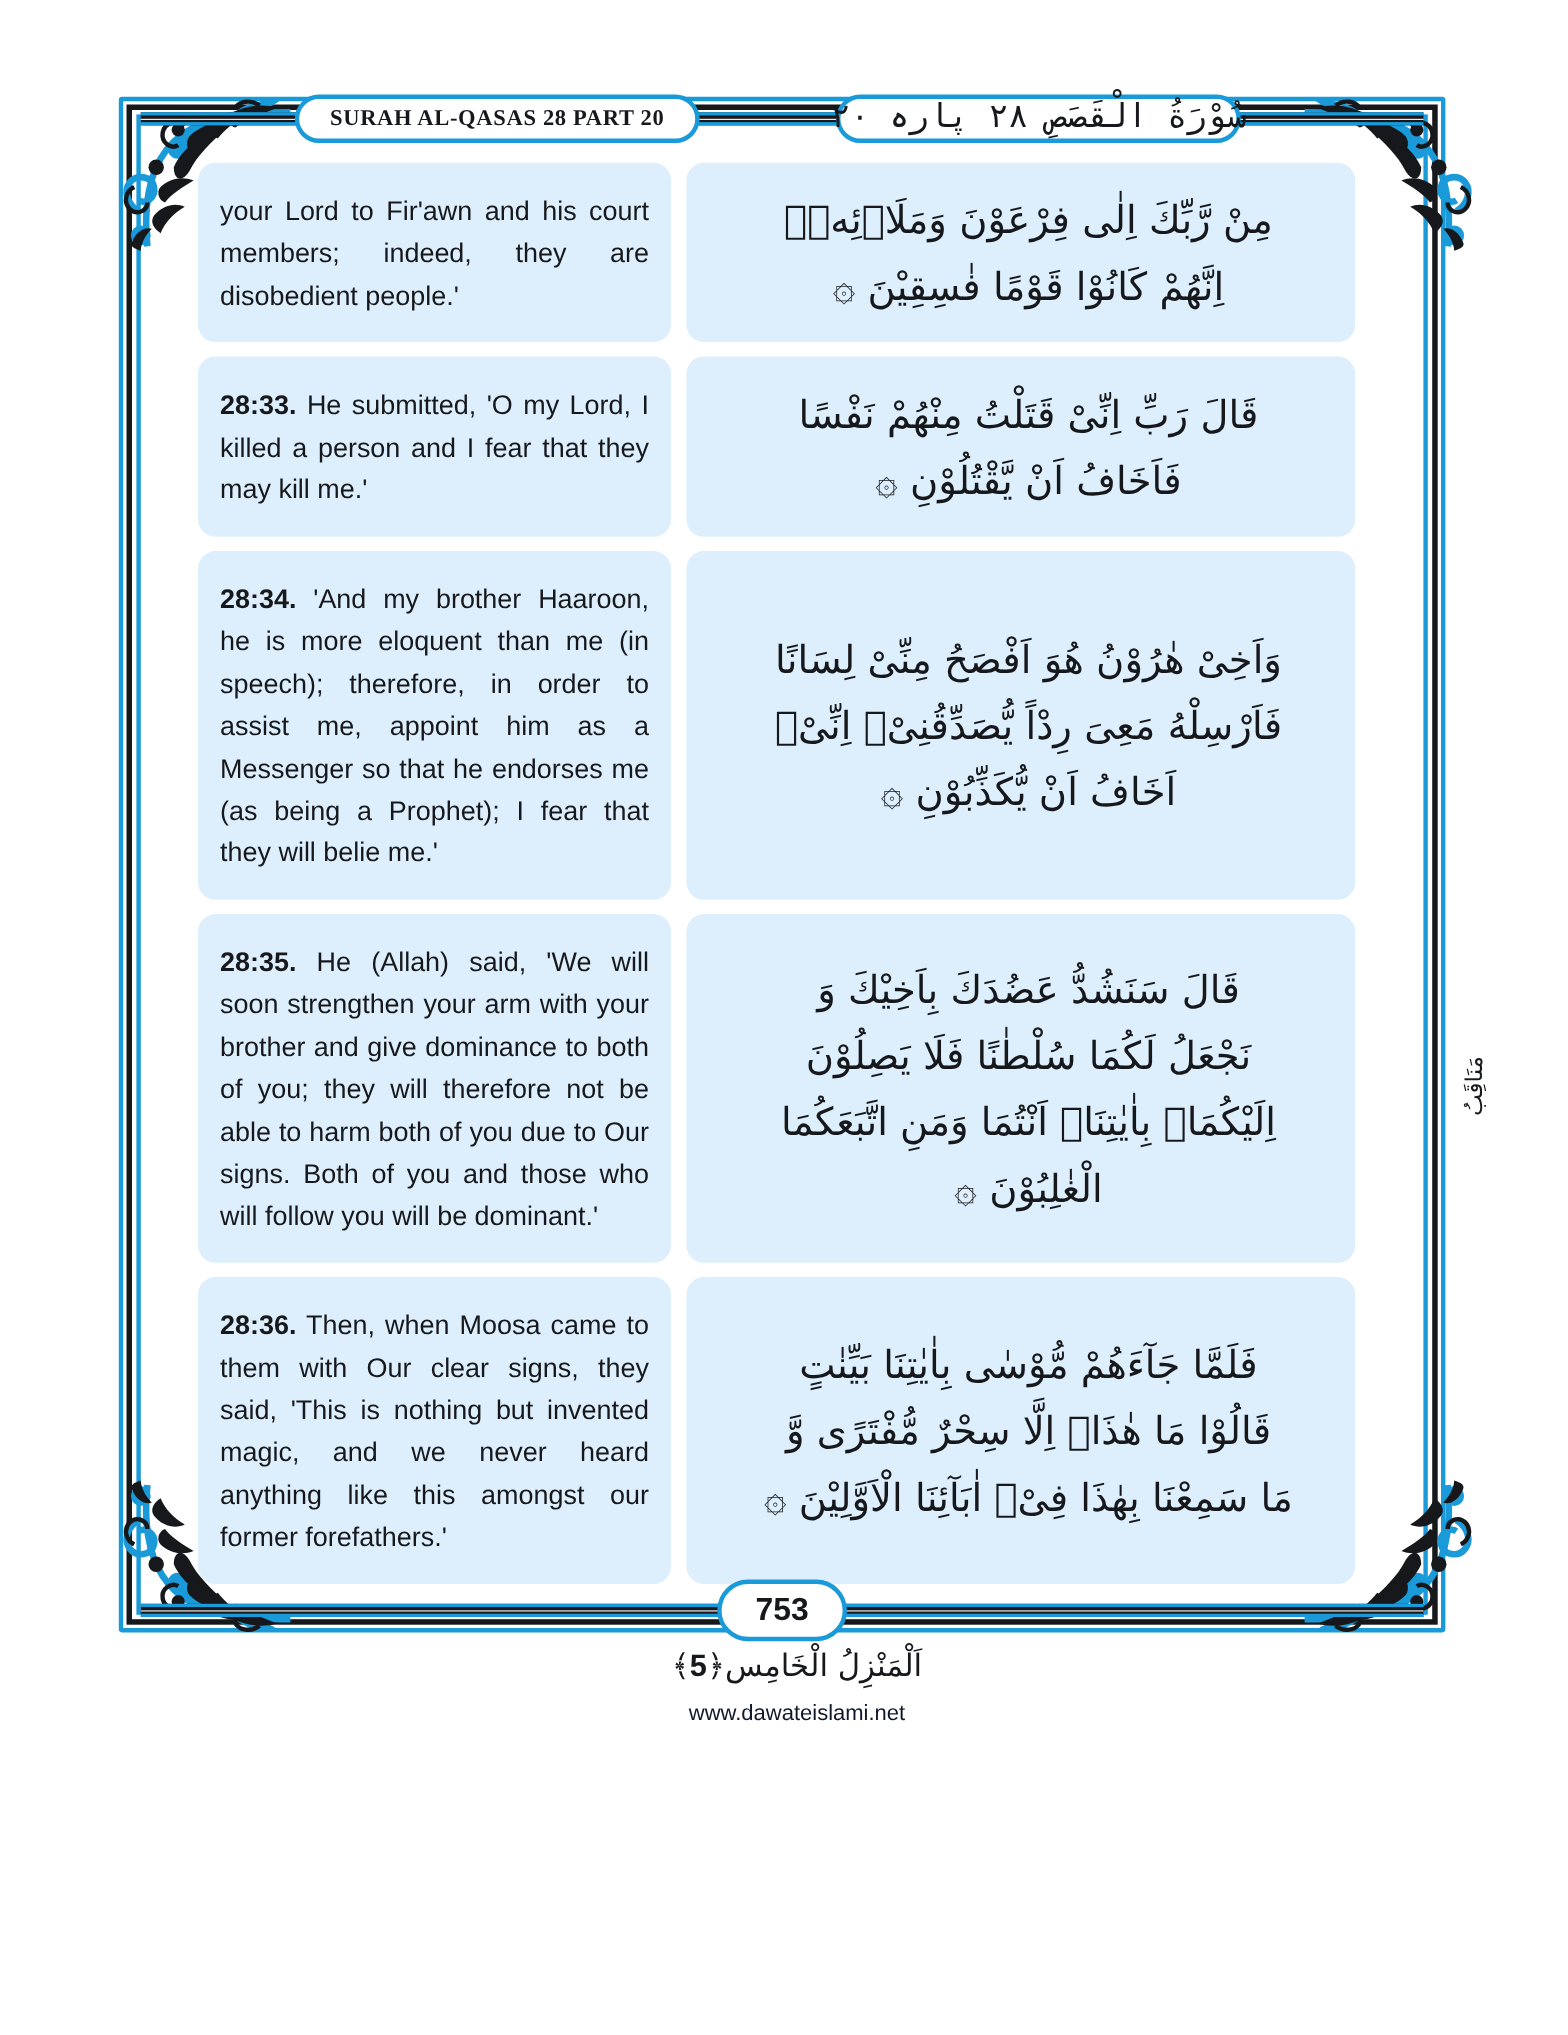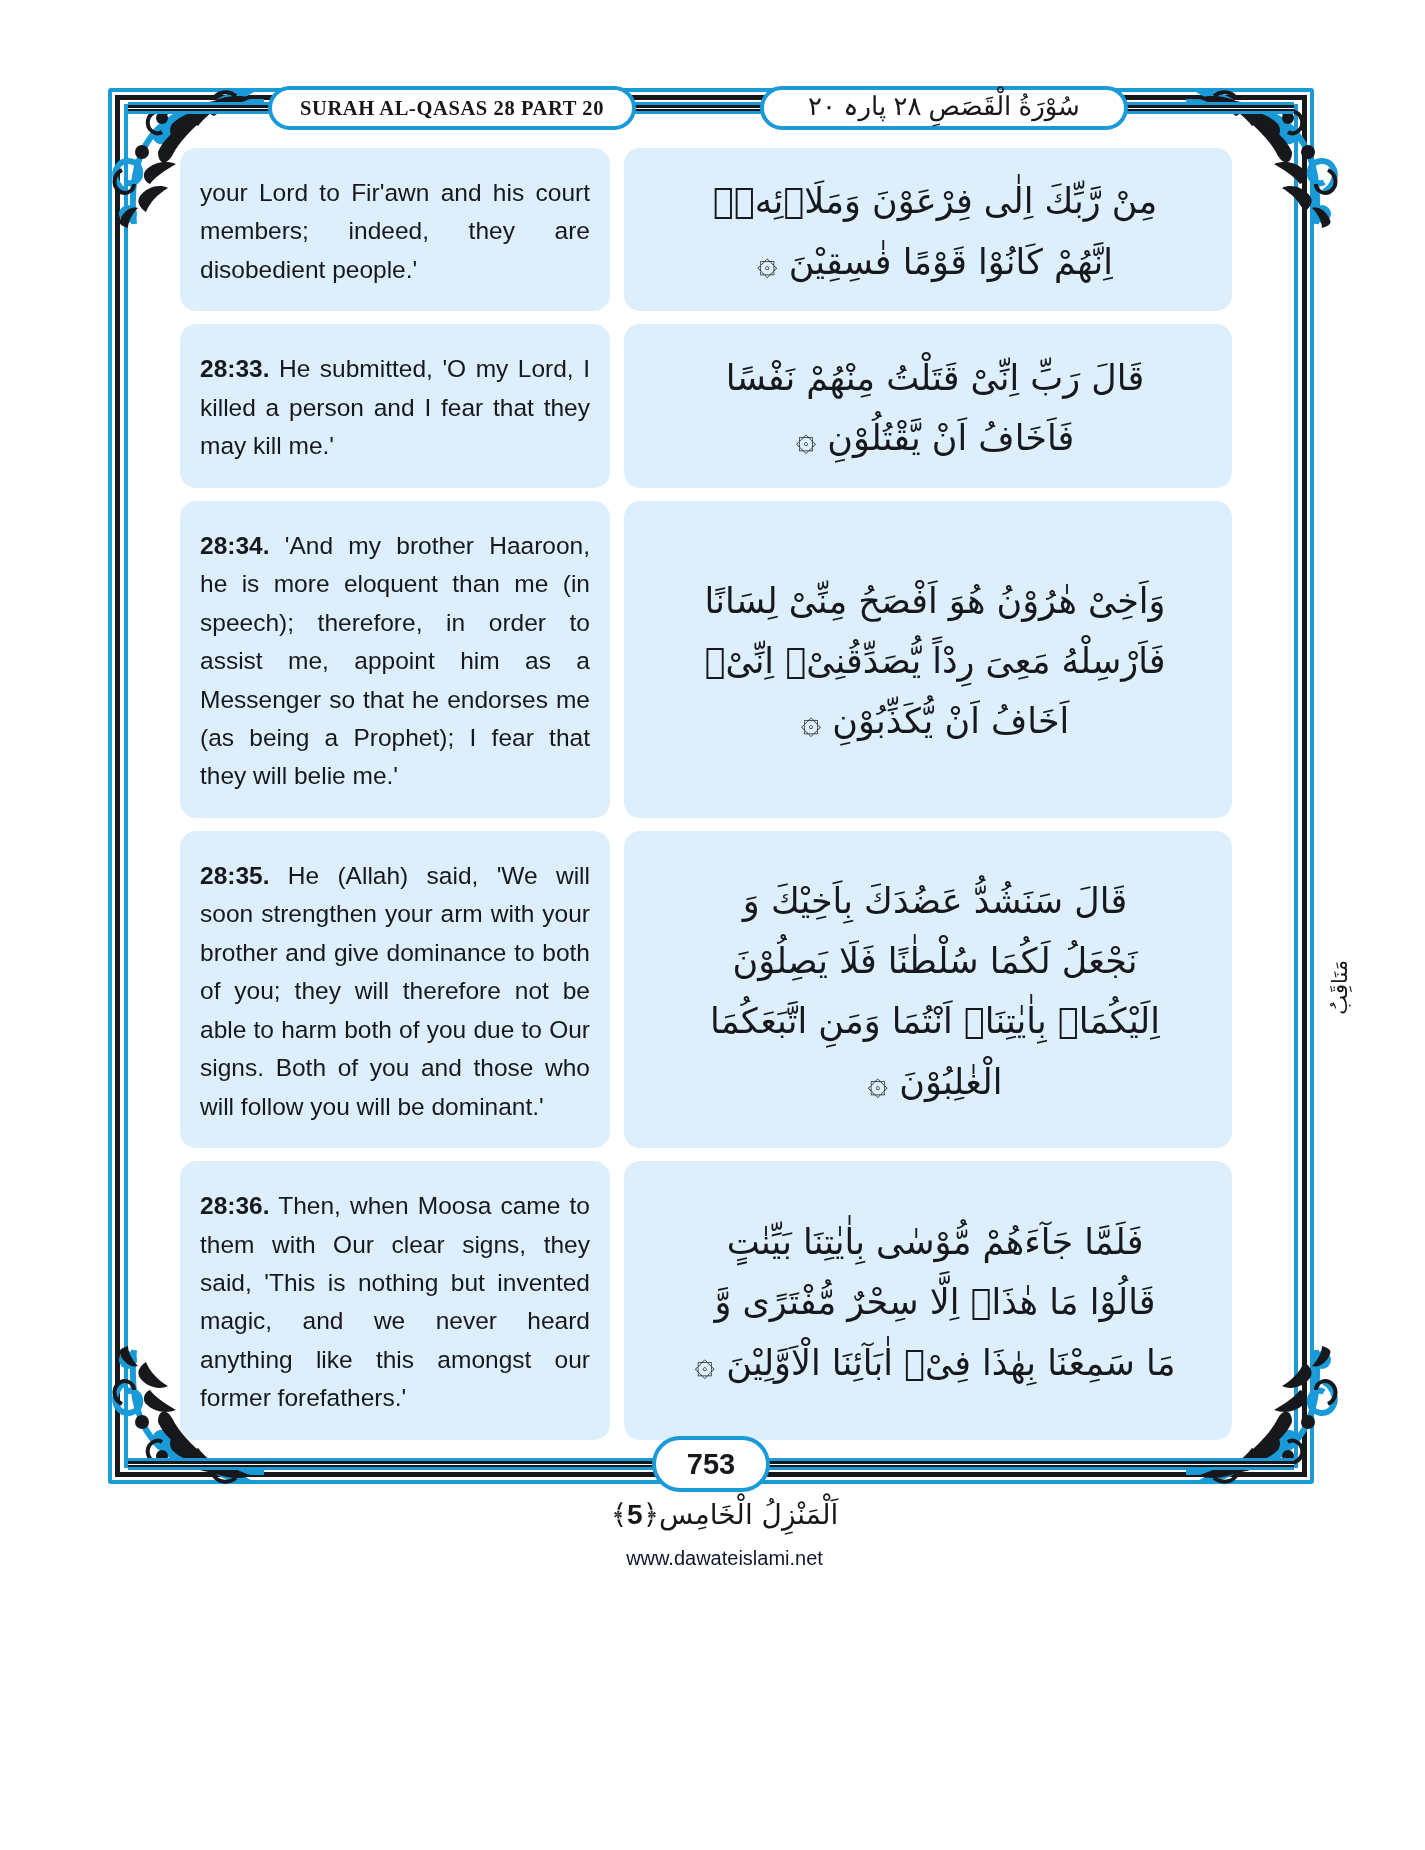--- a/index.html
+++ b/index.html
@@ -91,25 +91,25 @@
   .pill-right{ left: 632px; width: 368px; }
   .surah-title {
     font-family: "Liberation Serif", serif;
     font-weight: bold;
     font-size: 20.5px;
     letter-spacing: 0.6px;
     color: #17181c;
     white-space: nowrap;
   }
   .surah-title-ar {
-    font-size: 26px;
+    font-size: 30px;
     color: #17181c;
     white-space: nowrap;
     direction: rtl;
-    font-family: Liberation Sans, sans-serif;
+    font-family: Liberation Mono, monospace;
     padding-bottom: 4px;
   }
 
   
   .content {
     position: absolute;
     left: 168px; top: 148px;
     width: 1066px;
   }
   .row {

